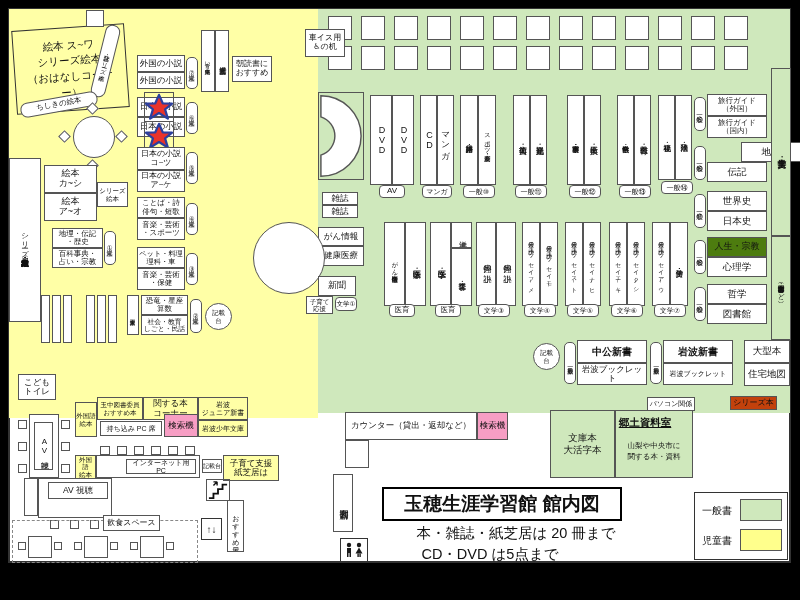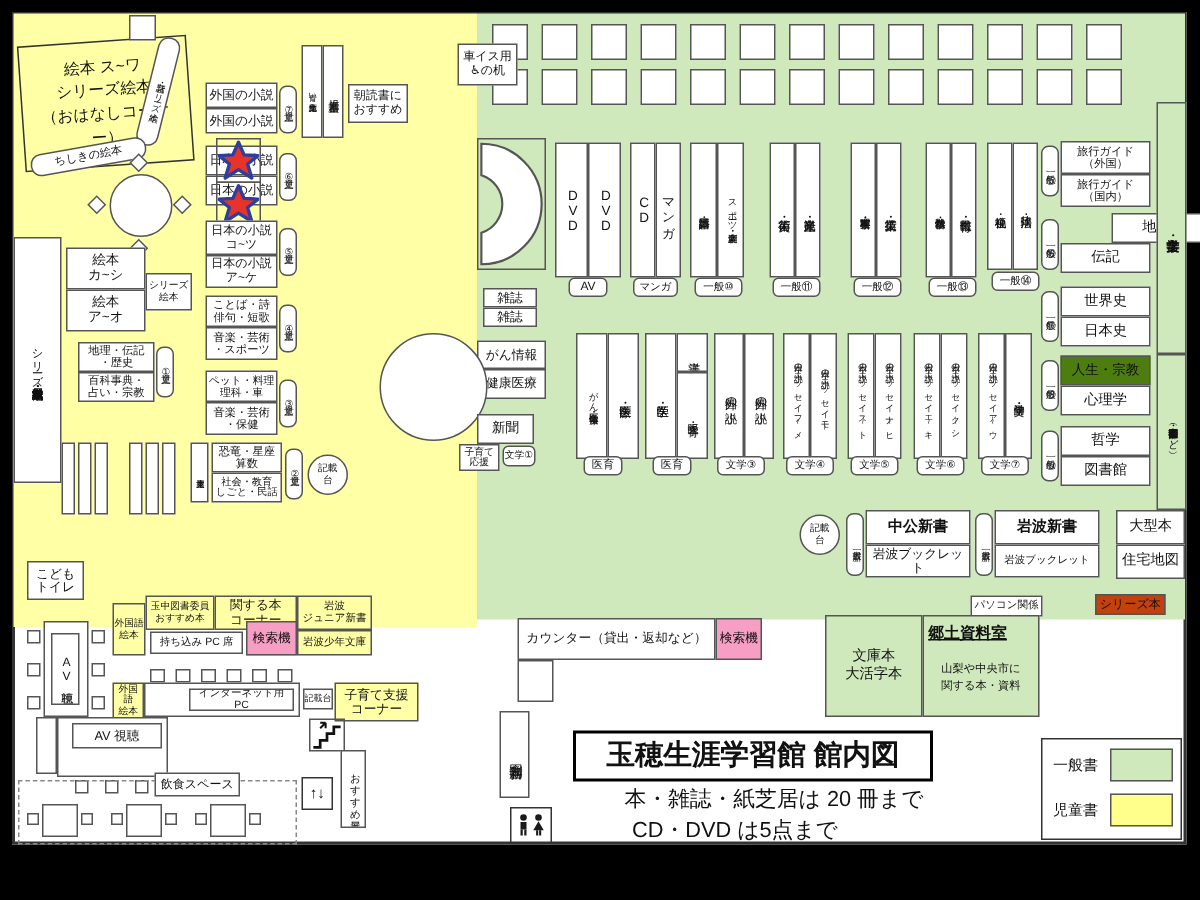--- a/index.html
+++ b/index.html
@@ -246,21 +246,21 @@
       <div class="el" style="left: 96px; top: 455px; width: 104px; height: 23px; background: rgb(255, 255, 255); border: 1px solid rgb(85, 85, 85);"></div>
       <div class="el" style="left: 126px; top: 459px; width: 70px; height: 15px; background: rgb(255, 255, 255); border: 1px solid rgb(85, 85, 85); font-size: 7px;">インターネット用 PC</div>
       <div class="el" style="left: 100px; top: 446px; width: 10px; height: 9px; background: rgb(255, 255, 255); border: 1px solid rgb(85, 85, 85);"></div>
       <div class="el" style="left: 117px; top: 446px; width: 10px; height: 9px; background: rgb(255, 255, 255); border: 1px solid rgb(85, 85, 85);"></div>
       <div class="el" style="left: 134px; top: 446px; width: 10px; height: 9px; background: rgb(255, 255, 255); border: 1px solid rgb(85, 85, 85);"></div>
       <div class="el" style="left: 151px; top: 446px; width: 10px; height: 9px; background: rgb(255, 255, 255); border: 1px solid rgb(85, 85, 85);"></div>
       <div class="el" style="left: 168px; top: 446px; width: 10px; height: 9px; background: rgb(255, 255, 255); border: 1px solid rgb(85, 85, 85);"></div>
       <div class="el" style="left: 185px; top: 446px; width: 10px; height: 9px; background: rgb(255, 255, 255); border: 1px solid rgb(85, 85, 85);"></div>
       <div class="el" style="left: 202px; top: 459px; width: 20px; height: 14px; background: rgb(255, 255, 255); border: 1px solid rgb(85, 85, 85); font-size: 6px;">記載台</div>
       <div class="el" style="left: 223px; top: 455px; width: 56px; height: 26px; background: rgb(255, 255, 166); border: 1px solid rgb(85, 85, 85); font-size: 8.5px;">子育て支援
-コーナー</div>
+紙芝居は</div>
       <div class="el" style="left: 206px; top: 479px; width: 24px; height: 22px; background: transparent; border: 1px solid rgb(85, 85, 85);"><svg width="100%" height="100%" viewBox="0 0 24 22">
           <path d="M2,20 h5 v-5 h5 v-5 h5 v-5 h5" fill="none" stroke="#111" stroke-width="2"></path>
           <path d="M7,6 l4,-4 M11,2 h-4 M11,2 v4" fill="none" stroke="#111" stroke-width="1.5"></path>
         </svg></div>
       <div class="el" style="left: 201px; top: 518px; width: 21px; height: 22px; background: rgb(255, 255, 255); border: 1.5px solid rgb(51, 51, 51); font-size: 10px; font-weight: bold;">↑↓</div>
       <div class="el v" style="left: 227px; top: 500px; width: 17px; height: 52px; background: rgb(255, 255, 255); border: 1px solid rgb(85, 85, 85); font-size: 7px;">おすすめ展示</div>
       <div class="el" style="left: 29px; top: 414px; width: 30px; height: 64px; background: rgb(255, 255, 255); border: 1px solid rgb(85, 85, 85);"></div>
       <div class="el v up" style="left: 34px; top: 422px; width: 19px; height: 48px; background: rgb(255, 255, 255); border: 1px solid rgb(85, 85, 85); font-size: 8px;">AV視聴</div>
       <div class="el" style="left: 18px; top: 420px; width: 9px; height: 9px; background: rgb(255, 255, 255); border: 1px solid rgb(85, 85, 85);"></div>
       <div class="el" style="left: 18px; top: 442px; width: 9px; height: 9px; background: rgb(255, 255, 255); border: 1px solid rgb(85, 85, 85);"></div>

